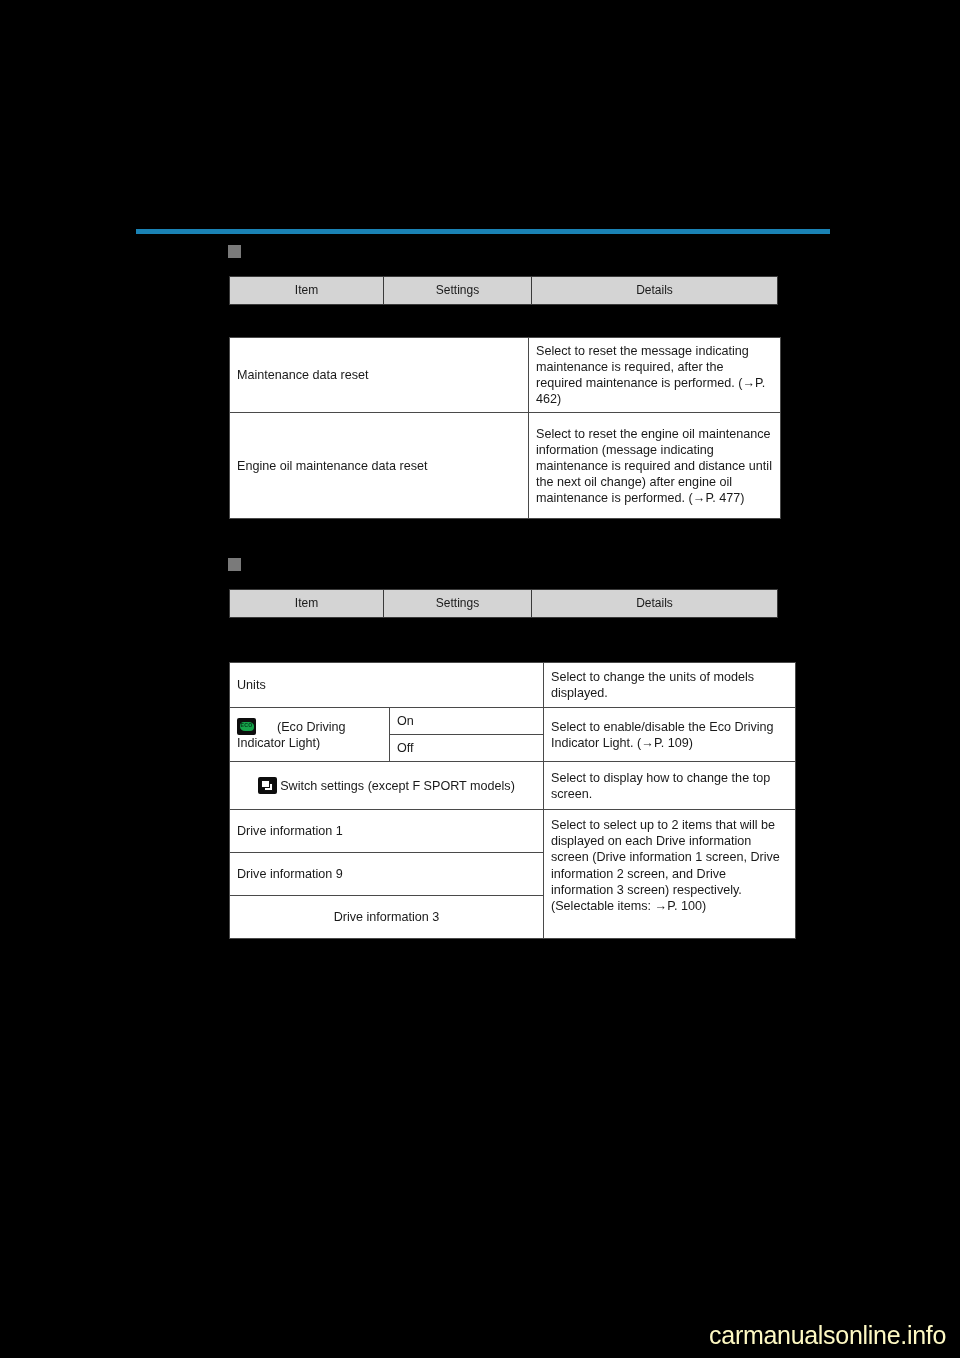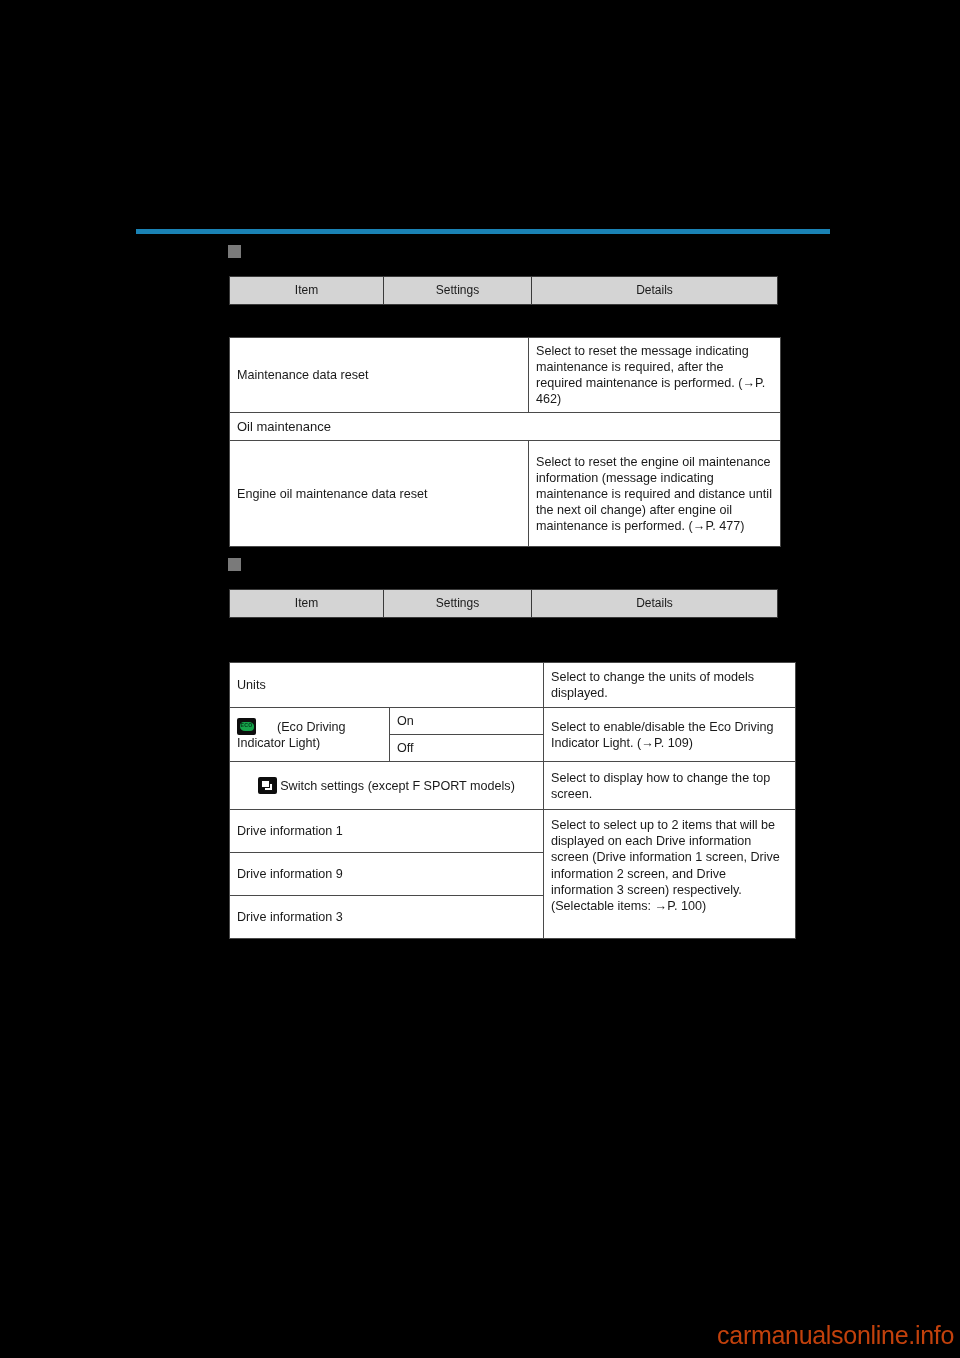--- a/index.html
+++ b/index.html
@@ -123,23 +123,23 @@
     background: #ffffff;
     border: 1px solid #111111;
     box-sizing: border-box;
   }
   .ico-switch .s2 { left: 6px; top: 6px; width: 9px; height: 8px; }
   .ico-switch .s1 { left: 3px; top: 3px; width: 9px; height: 8px; }
 
   
   .watermark {
     position: absolute;
-    right: 6px;
+    right: 14px;
     bottom: 8px;
-    color: #c2410c;
+    color: #fef9c3;
     font-size: 25px;
     letter-spacing: -0.3px;
     font-family: "Liberation Sans", sans-serif;
   }
 </style>
 </head>
 <body>
 
 <div class="page">
 
@@ -158,23 +158,20 @@
       <td class="col-det">Details</td>
     </tr>
   </tbody>
     </table>
 
   <table class="tbl" style="left:229px; top:337px;">
     <tbody>
         <tr style="height:70px;">
       <td class="col-item" colspan="2" style="width:284px;">Maintenance data reset</td>
       <td class="col-det details-cell">Select to reset the message indicating maintenance is required, after the required maintenance is performed. (→P. 462)</td>
-    </tr>
-    <tr style="height:28px;">
-      <td colspan="3" class="bold-row">Oil maintenance</td>
     </tr>
     <tr style="height:106px;">
       <td colspan="2" style="width:284px;">Engine oil maintenance data reset</td>
       <td class="col-det details-cell">Select to reset the engine oil maintenance information (message indicating maintenance is required and distance until the next oil change) after engine oil maintenance is performed. (→P. 477)</td>
     </tr>
   </tbody>
     </table>
 
   <div class="section-head" style="left:228px; top:558px;">
     <span class="sq-bullet"></span>
@@ -219,20 +216,20 @@
 
     <tr style="height:43px;">
       <td colspan="2" style="width:284px;">Drive information 1</td>
       <td class="col-det details-cell" rowspan="3" style="vertical-align:top; padding-top:7px; white-space:pre-line;">Select to select up to 2 items that will be displayed on each Drive information screen (Drive information 1 screen, Drive information 2 screen, and Drive information 3 screen) respectively.
 (Selectable items: →P. 100)</td>
     </tr>
     <tr style="height:43px;">
       <td colspan="2" style="width:284px;">Drive information 9</td>
     </tr>
     <tr style="height:43px;">
-      <td colspan="2" style="width:284px;">Drive information 3</td>
+      <td colspan="2" style="width:284px;text-align:center;">Drive information 3</td>
     </tr>
   </tbody>
     </table>
 
   <div class="watermark">carmanualsonline.info</div>
 
 </div>
 
 </body></html>

